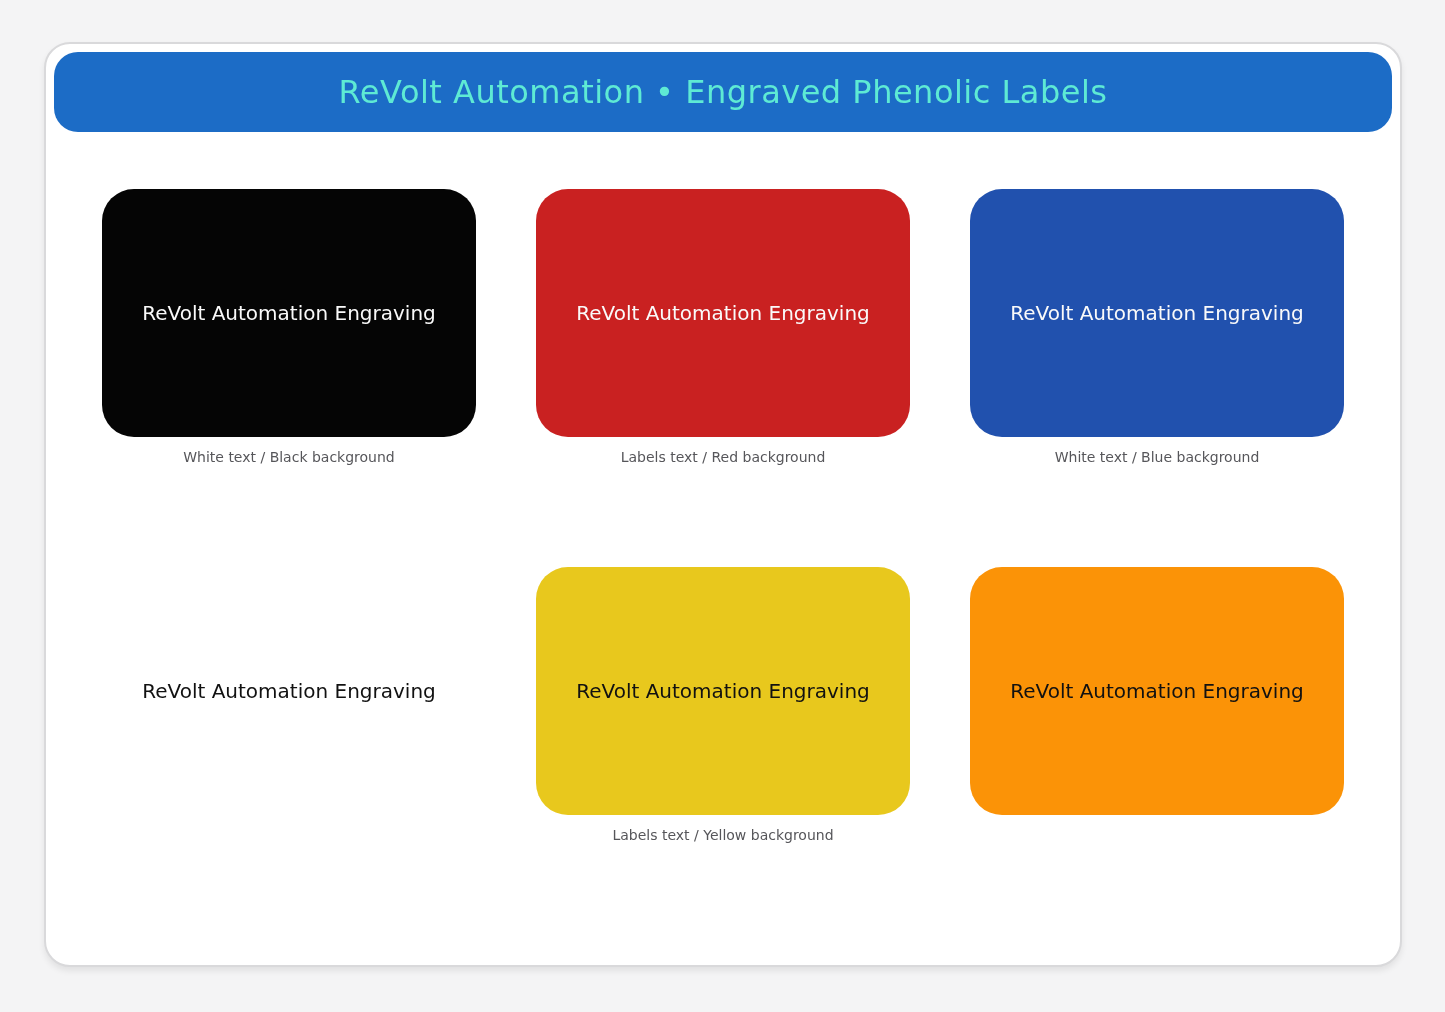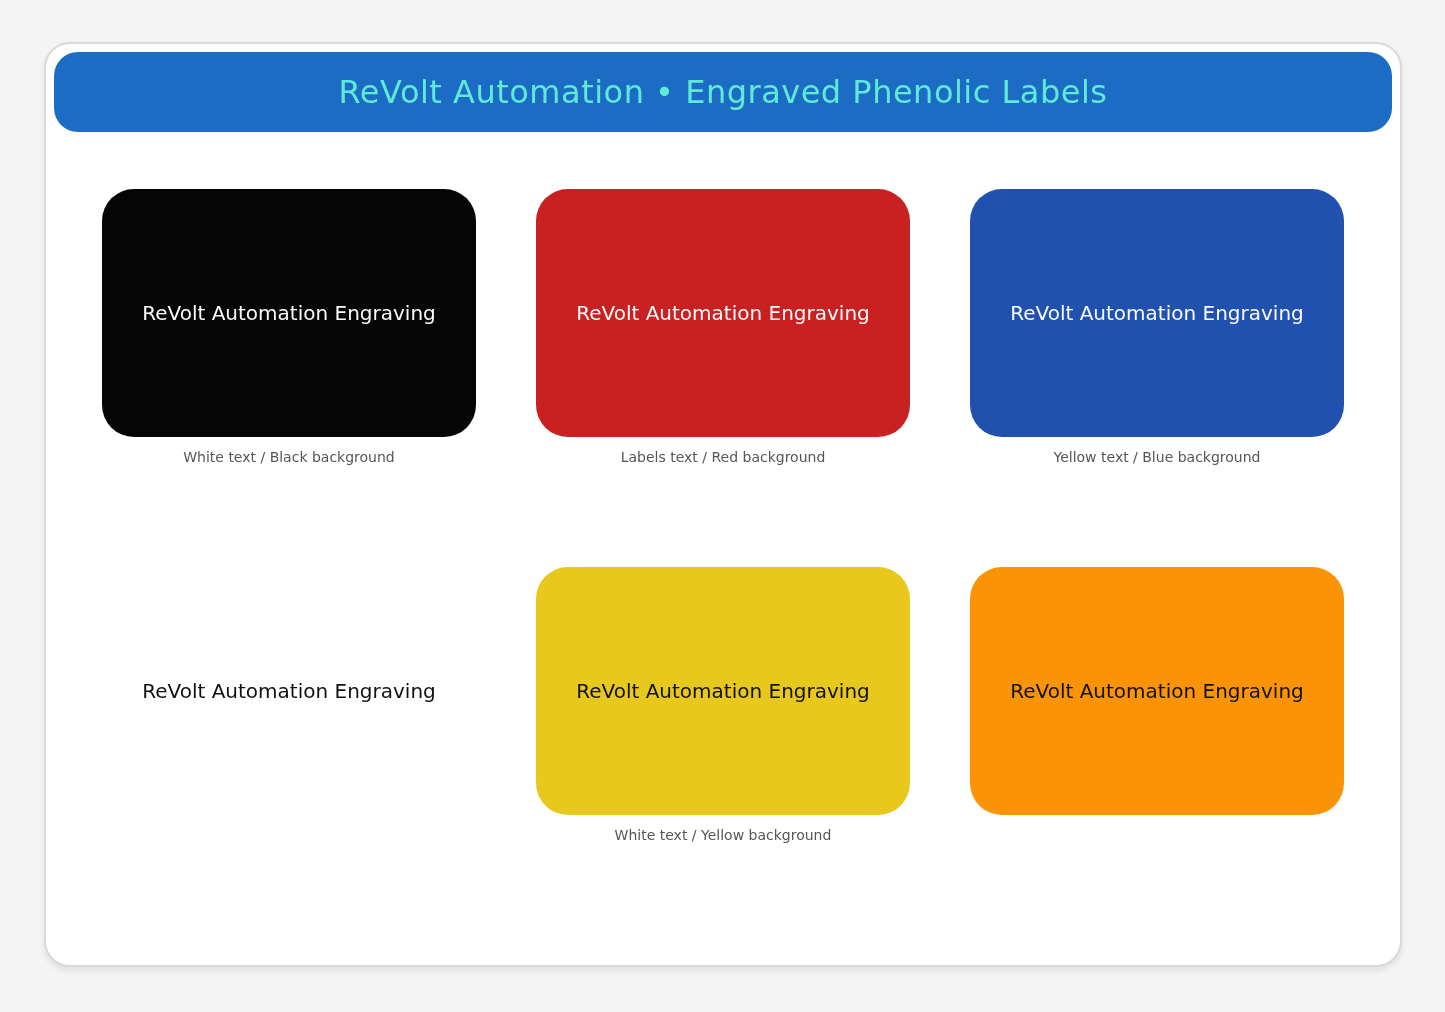--- a/index.html
+++ b/index.html
@@ -86,34 +86,34 @@
       <div class="swatch" style="background-color: rgb(201, 33, 33);">
         <span class="swatch-text" style="color: rgb(250, 250, 250);">ReVolt Automation Engraving</span>
       </div>
       <div class="caption">Labels text / Red background</div>
     </div>
 
     <div class="cell">
       <div class="swatch" style="background-color: rgb(33, 81, 174);">
         <span class="swatch-text" style="color: rgb(250, 250, 250);">ReVolt Automation Engraving</span>
       </div>
-      <div class="caption">Yellow text / Blue background</div>
+      <div class="caption">White text / Blue background</div>
     </div>
 
     <div class="cell">
       <div class="swatch" style="background-color: rgb(255, 255, 255);">
         <span class="swatch-text" style="color: rgb(17, 17, 17);">ReVolt Automation Engraving</span>
       </div>
     </div>
 
     <div class="cell">
       <div class="swatch" style="background-color: rgb(232, 200, 29);">
         <span class="swatch-text" style="color: rgb(17, 17, 17);">ReVolt Automation Engraving</span>
       </div>
-      <div class="caption">White text / Yellow background</div>
+      <div class="caption">Labels text / Yellow background</div>
     </div>
 
     <div class="cell">
       <div class="swatch" style="background-color: rgb(251, 147, 7);">
         <span class="swatch-text" style="color: rgb(17, 17, 17);">ReVolt Automation Engraving</span>
       </div>
     </div>
 
   </div>
 </div>

